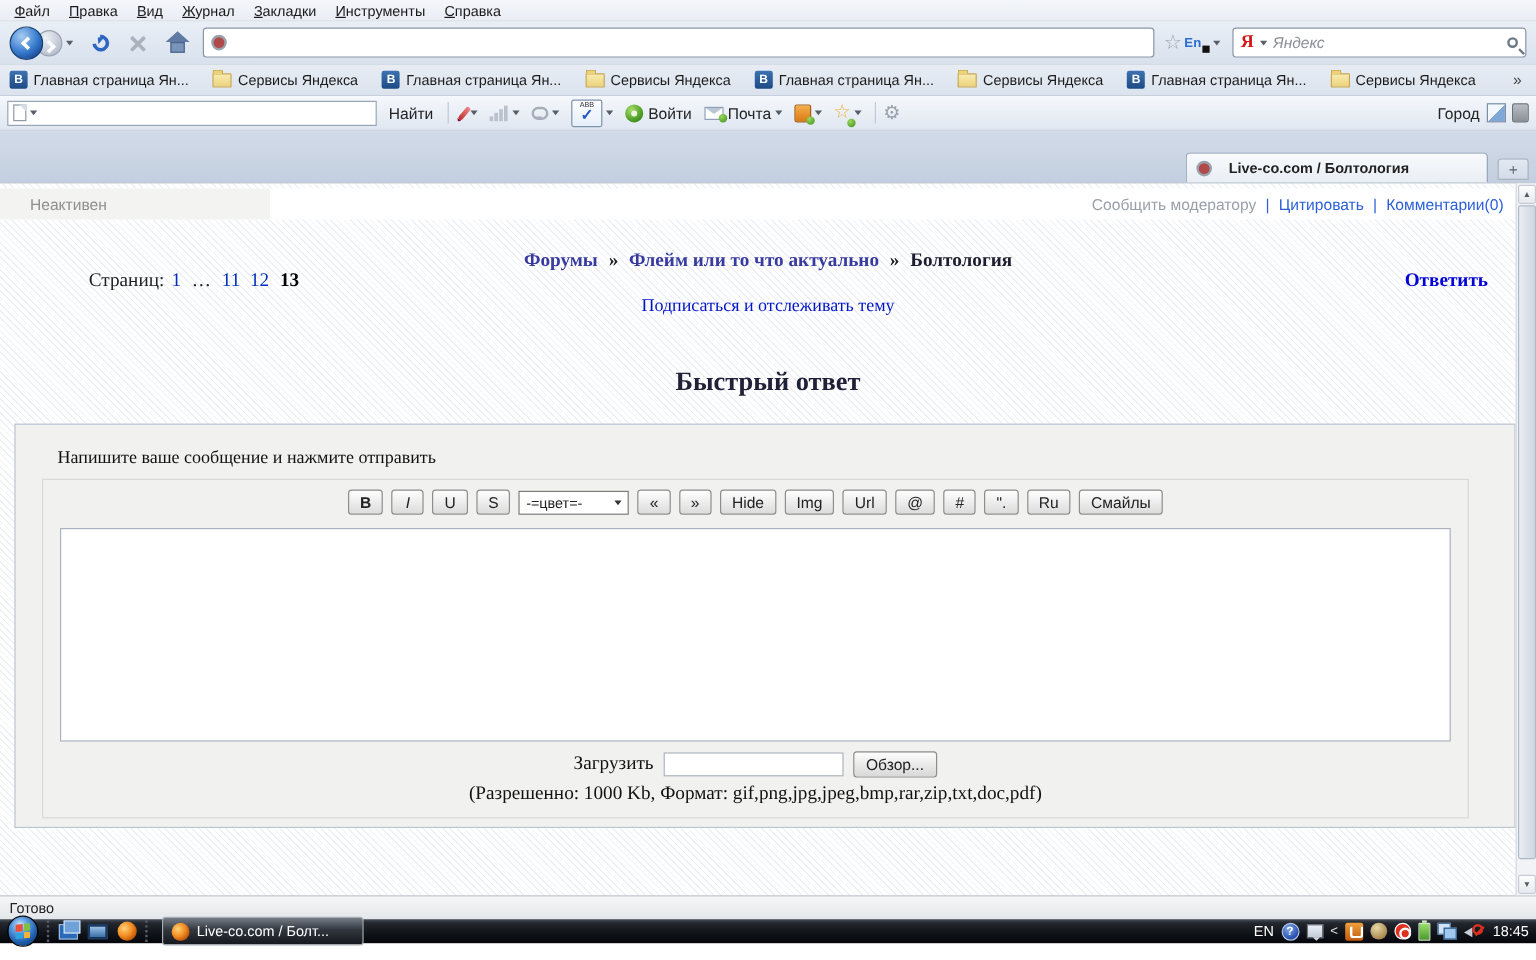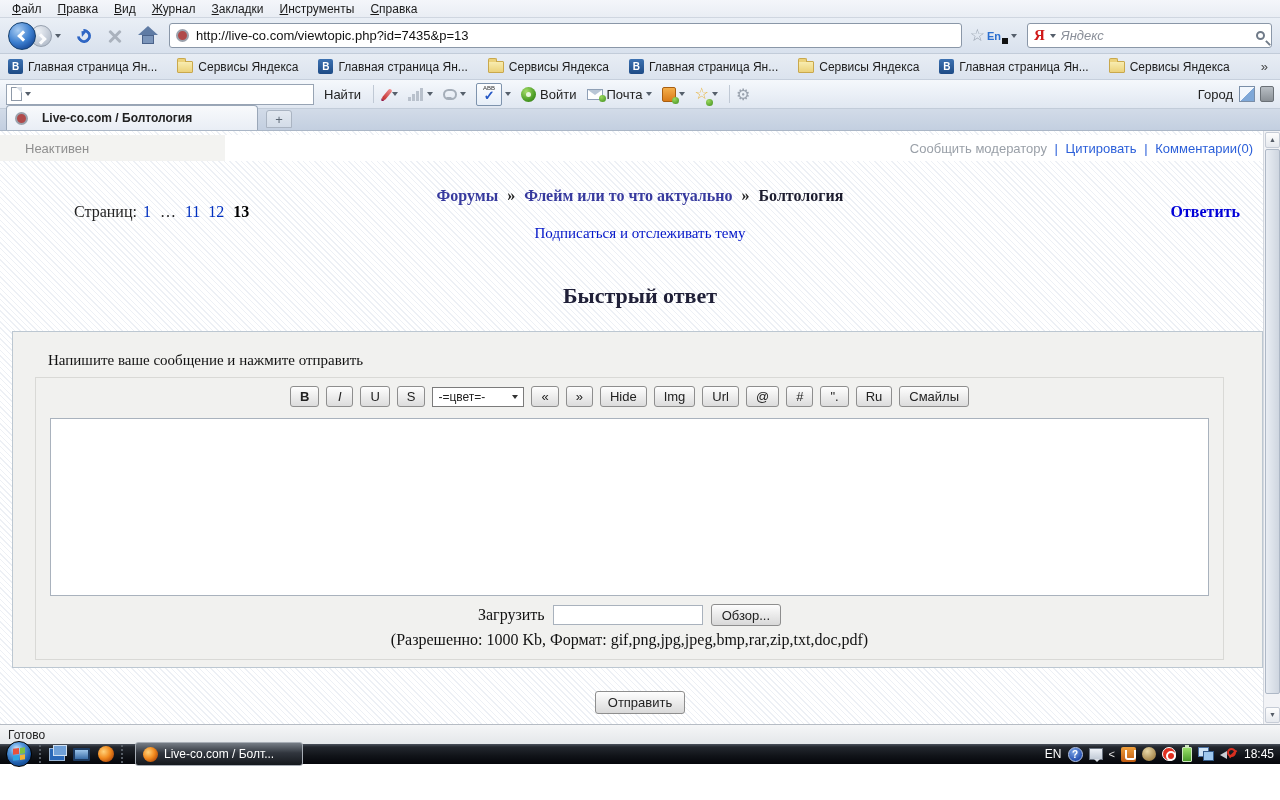--- a/index.html
+++ b/index.html
@@ -120,22 +120,22 @@
   .rel { position:relative; }
   .orange-icon { width:14px; height:15px; border-radius:2px; background:linear-gradient(#f4ae4a,#d97b18); border:1px solid #a85e10; }
   .fav-star { font-size:16px; color:#e8b33c; line-height:14px; }
   .gear-icon { font-size:16px; color:#9aa2ae; }
   .yt-right { margin-left:auto; display:flex; align-items:center; }
   .city-label { font-size:13px; color:#222; margin-right:6px; }
   .city-widget { width:16px; height:16px; border:1px solid #7a8ea8; background:linear-gradient(135deg,#f2f7fd 50%,#7fa8d8 50%); margin-right:5px; }
   .misc-icon { width:14px; height:16px; border:1px solid #6a7076; background:linear-gradient(#b8bec4,#8a9096); border-radius:2px; }
 
   
-  .tabbar { height:22px; background:linear-gradient(#d2dbe8,#c3cfe0); display:flex; align-items:flex-end; padding:0 6px;
-    border-bottom:1px solid #aab6c6; }
+  .tabbar { height:44px; background:linear-gradient(#d2dbe8,#c3cfe0); display:flex; align-items:flex-end; padding:0 6px;
+    border-bottom:1px solid #aab6c6;justify-content:flex-end; }
   .tab { width:252px; height:25px; background:linear-gradient(#f8fafc,#e9eef5); border:1px solid #9aa7b8; border-bottom:none;
     border-radius:4px 4px 0 0; display:flex; align-items:center; padding:0 8px; }
   .tab-title { font-size:12px; font-weight:600; color:#222; margin-left:7px; white-space:nowrap; }
   .newtab { width:26px; height:18px; margin:0 0 2px 8px; border:1px solid #aab4c2; border-radius:3px 3px 0 0;
     background:linear-gradient(#e3e9f1,#d3dce8); color:#5c6774; font-size:13px; display:flex; align-items:center; justify-content:center; }
 
   
   .viewport { height:593px; position:relative; font-family:"Liberation Serif",serif;
     background:repeating-linear-gradient(45deg, #edf0f5 0px, #edf0f5 1px, #ffffff 1px, #ffffff 4px); }
   .topbar { position:absolute; left:0; top:4px; right:17px; height:26px; background:#fff;
@@ -272,21 +272,20 @@
     <div class="btn-stop">
         <div class="stop-a"></div>
         <div class="stop-b"></div>
       </div>
     <div class="btn-home">
         <div class="home-roof"></div>
         <div class="home-body"></div>
       </div>
     <div class="urlbar">
       <div class="site-favicon"></div>
-      <input class="url-input" value="http://live-co.com/viewtopic.php?id=7435&amp;p=13" style="">
     </div>
     <span class="star-icon">☆</span>
     <span class="lang-en">En</span>
     <div class="caret"></div>
     <div class="searchbox">
       <span class="ya-logo">Я</span>
       <div class="caret"></div>
       <input class="search-input" placeholder="Яндекс" style="">
       <div class="mag"></div>
     </div>
@@ -462,23 +461,20 @@
         <textarea class="message-textarea" style=""></textarea>
         <div class="uploadrow">
           <span class="upload-label">Загрузить</span>
           <input class="upload-input" style="">
           <button class="browse-btn">Обзор...</button>
         </div>
         <div class="upload-info">(Разрешенно: 1000 Kb, Формат: gif,png,jpg,jpeg,bmp,rar,zip,txt,doc,pdf)</div>
       </div>
     </div>
 
-    <div class="submit-row">
-      <button class="submit-btn">Отправить</button>
-    </div>
 
     <div class="scrollbar">
       <div class="sb-btn sb-up">▲</div>
       <div class="sb-thumb"></div>
       <div class="sb-btn sb-down">▼</div>
     </div>
   </div>
 
   <div class="statusbar">
     <span>Готово</span>

